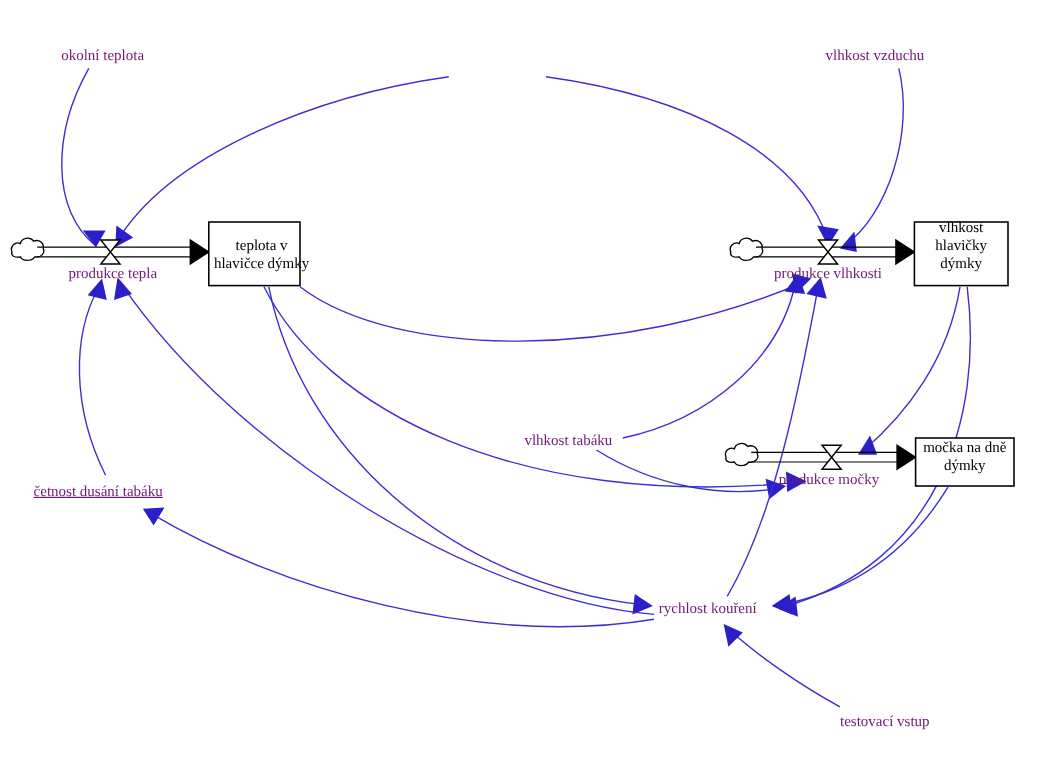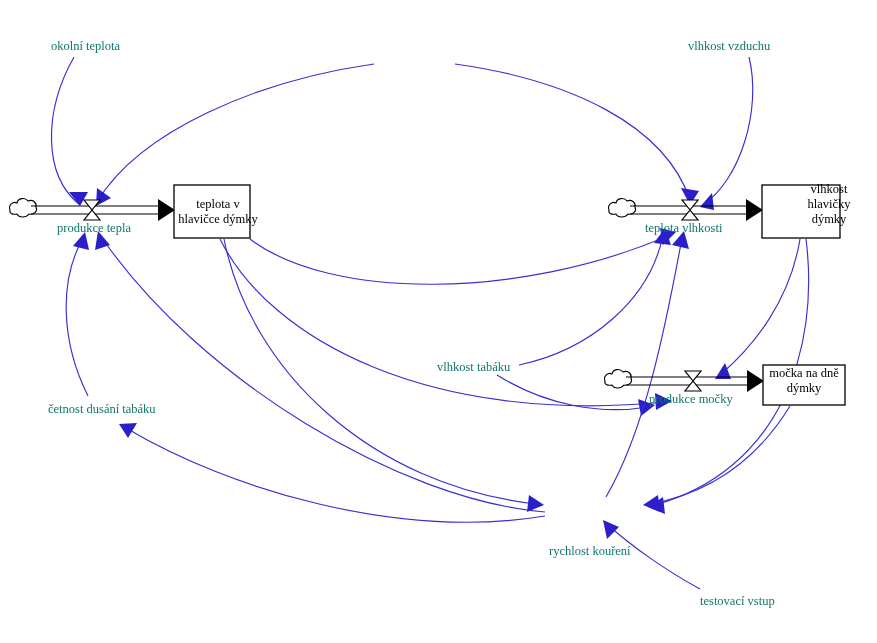--- a/index.html
+++ b/index.html
@@ -46,21 +46,21 @@
     fill: #ffffff;
     stroke: #000000;
     stroke-width: 1.3;
   }
   .arrow-blue { fill: #2a1fc8; }
   .arrow-black { fill: #000000; }
   .lbl {
     position: absolute;
     font-family: "Liberation Serif", "DejaVu Serif", serif;
     font-size: 12.5px;
-    color: #0f766e;
+    color: #701a75;
     line-height: 14px;
     white-space: nowrap;
     text-align: center;
     user-select: none;
   }
   .lbl.multi { white-space: normal; }
   .stock-label {
     position: absolute;
     font-family: "Liberation Serif", "DejaVu Serif", serif;
     font-size: 12.5px;
@@ -189,27 +189,27 @@
       <polygon class="valve" points="685,371 701,371 693,381 701,391 685,391 693,381"></polygon>
     </g>
 
     <rect class="stockbox" x="174" y="185" width="76" height="53"></rect>
     <rect class="stockbox" x="762" y="185" width="78" height="53"></rect>
     <rect class="stockbox" x="763" y="365" width="82" height="40"></rect>
 
   </svg>
 
   <div class="stock-label" style="left:174px; top:185px; width:88px; height:53px;">teplota v hlavičce dýmky</div>
-  <div class="stock-label" style="left:762px; top:185px; width:78px; height:39px;margin-left:28px;">vlhkost hlavičky dýmky</div>
+  <div class="stock-label" style="left:762px; top:185px; width:78px; height:39px;">vlhkost hlavičky dýmky</div>
   <div class="stock-label" style="left:763px; top:365px; width:82px; height:32px;">močka na dně dýmky</div>
 
   <div class="lbl" style="left:57px; top:221px;">produkce tepla</div>
-  <div class="lbl" style="left:645px; top:221px;">teplota vlhkosti</div>
+  <div class="lbl" style="left:645px; top:221px;">produkce vlhkosti</div>
   <div class="lbl" style="left:649px; top:392px;text-align:right;">produkce močky</div>
 
   <div class="lbl" style="left:51px; top:39px;">okolní teplota</div>
   <div class="lbl" style="left:688px; top:39px;text-align:right;">vlhkost vzduchu</div>
   <div class="lbl" style="left:437px; top:360px;">vlhkost tabáku</div>
-  <div class="lbl" style="left:48px; top:402px;">četnost dusání tabáku</div>
-  <div class="lbl" style="left:549px; top:500px;margin-top:44px;">rychlost kouření</div>
+  <div class="lbl" style="left:28px; top:402px;text-decoration:underline;">četnost dusání tabáku</div>
+  <div class="lbl" style="left:549px; top:500px;">rychlost kouření</div>
   <div class="lbl" style="left:700px; top:594px;">testovací vstup</div>
 
 </div>
 
 </body></html>

